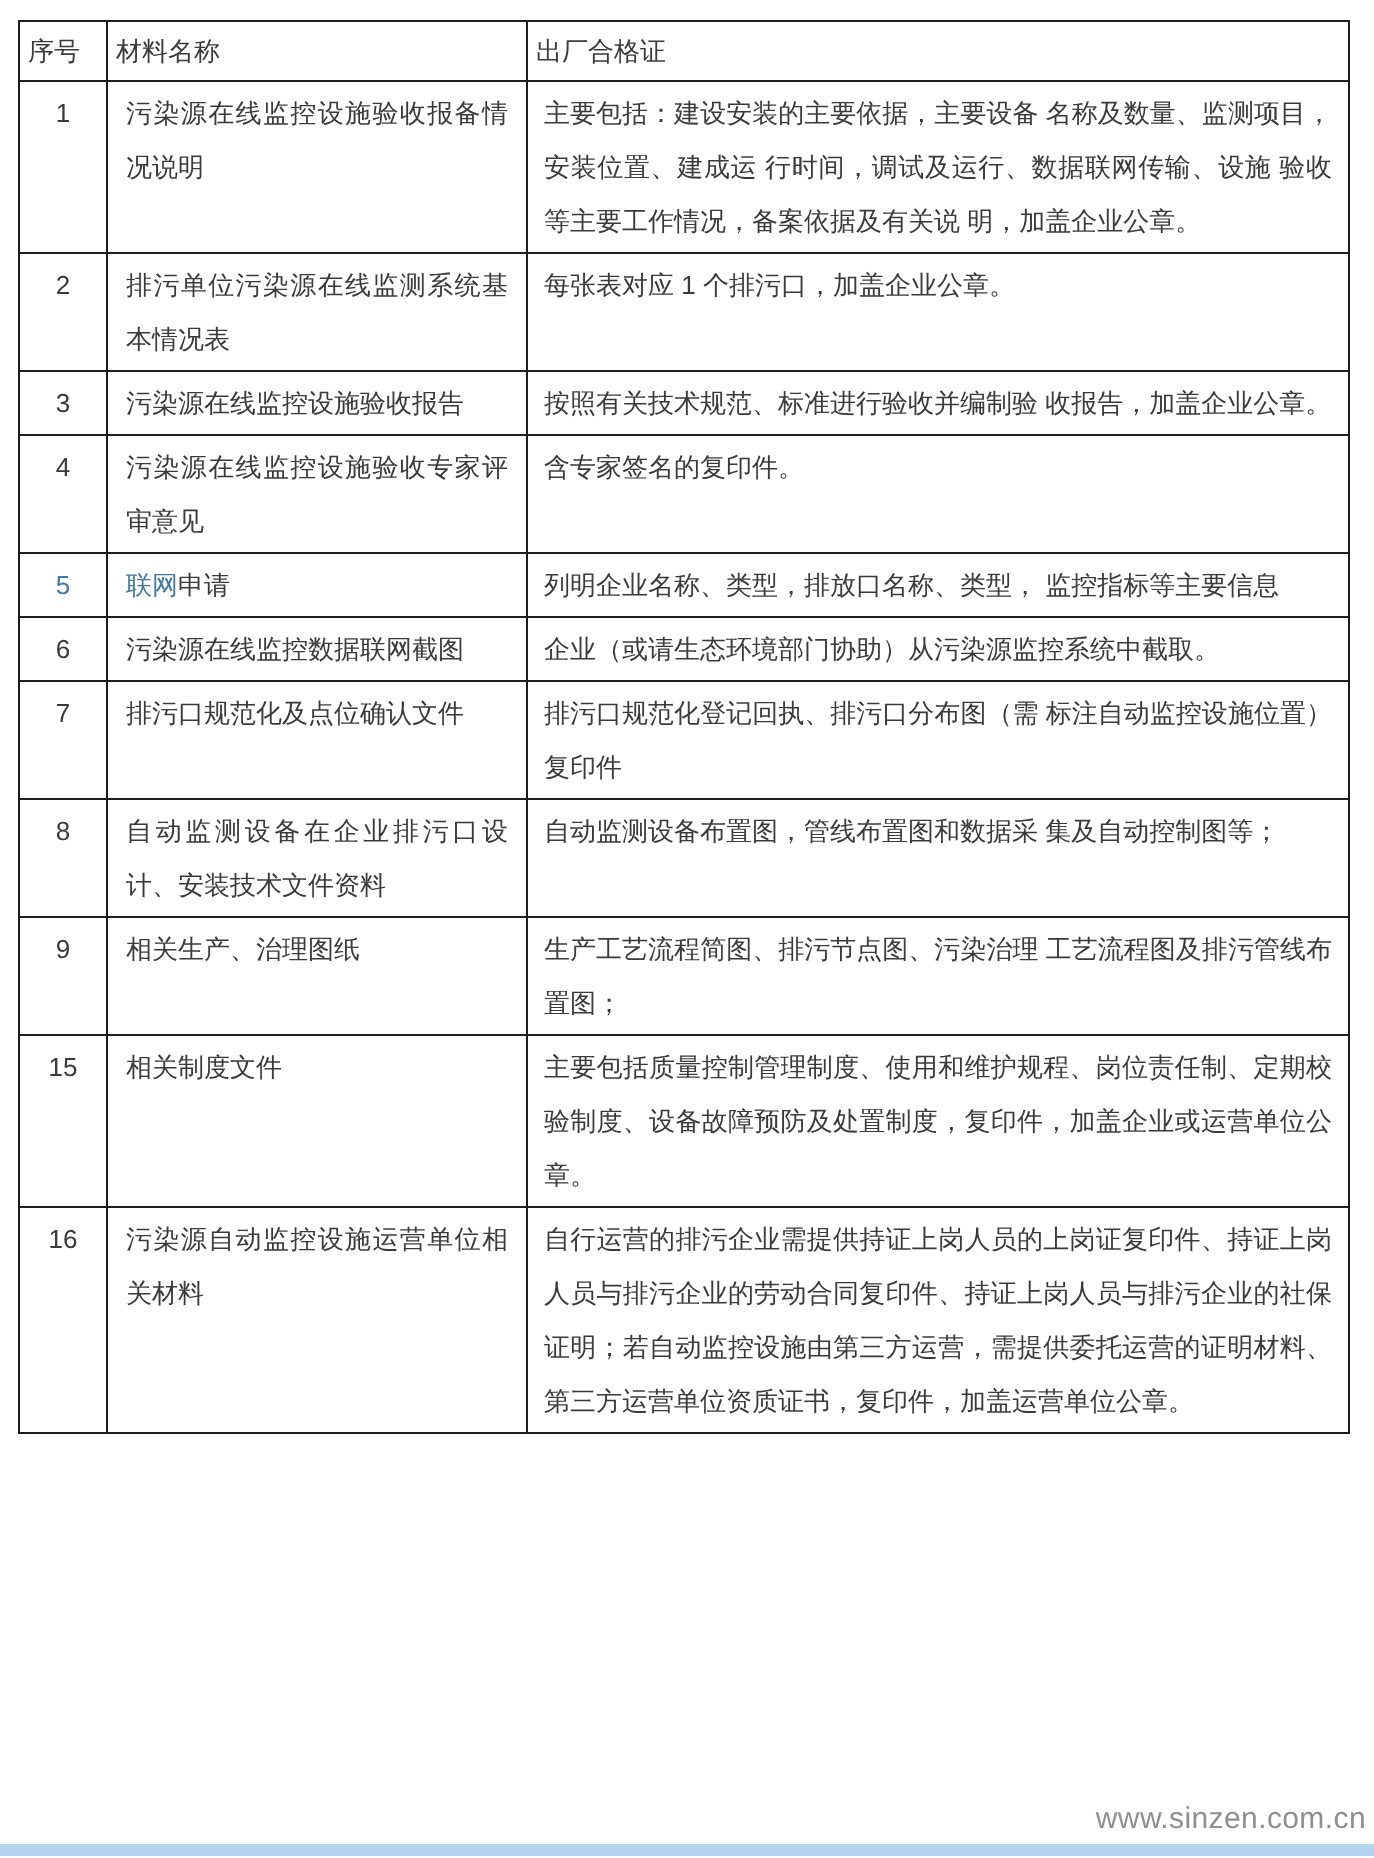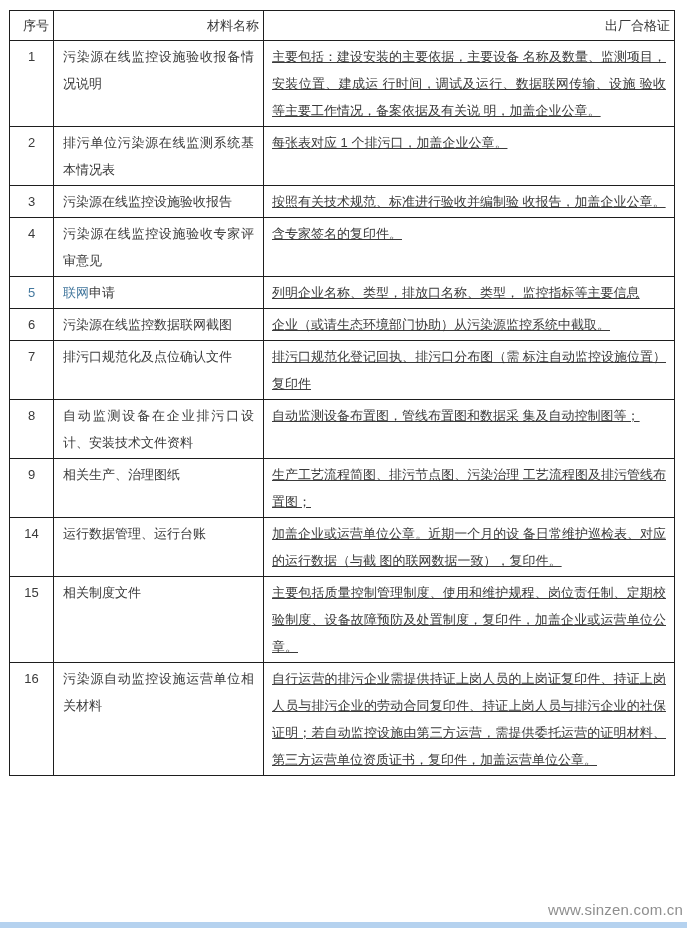--- a/index.html
+++ b/index.html
@@ -29,37 +29,36 @@
     font-size: 13px;
     font-weight: normal;
     line-height: 27px;
     vertical-align: top;
     word-break: break-all;
   }
   table.materials thead th {
     height: 29px;
     line-height: 27px;
     padding: 1px 4px;
-    text-align: right;
+    text-align: left;
     vertical-align: middle;
   }
   td.cell-no {
     text-align: center;
     padding: 2px 2px;
   }
   td.cell-name {
     padding: 2px 9px;
     text-align: justify;
     text-justify: inter-ideograph;
   }
   td.cell-req {
     padding: 2px 8px;
     text-align: justify;
     text-justify: inter-ideograph;
-    text-decoration: underline;
   }
   tr.accent-row td.cell-no,
   .accent {
     color: var(--link, #44789e);
   }
   .accent { cursor: pointer; }
   .watermark {
     position: absolute;
     right: 4px; bottom: 11px;
     font-size: 15px;
@@ -134,25 +133,20 @@
       <td class="cell-no">8</td>
       <td class="cell-name">自动监测设备在企业排污口设计、安装技术文件资料</td>
       <td class="cell-req">自动监测设备布置图，管线布置图和数据采 集及自动控制图等；</td>
     </tr>
         <tr>
       <td class="cell-no">9</td>
       <td class="cell-name">相关生产、治理图纸</td>
       <td class="cell-req">生产工艺流程简图、排污节点图、污染治理 工艺流程图及排污管线布置图；</td>
     </tr>
         <tr>
-      <td class="cell-no">14</td>
-      <td class="cell-name">运行数据管理、运行台账</td>
-      <td class="cell-req">加盖企业或运营单位公章。近期一个月的设 备日常维护巡检表、对应的运行数据（与截 图的联网数据一致），复印件。</td>
-    </tr>
-        <tr>
       <td class="cell-no">15</td>
       <td class="cell-name">相关制度文件</td>
       <td class="cell-req">主要包括质量控制管理制度、使用和维护规程、岗位责任制、定期校验制度、设备故障预防及处置制度，复印件，加盖企业或运营单位公章。</td>
     </tr>
         <tr>
       <td class="cell-no">16</td>
       <td class="cell-name">污染源自动监控设施运营单位相关材料</td>
       <td class="cell-req">自行运营的排污企业需提供持证上岗人员的上岗证复印件、持证上岗人员与排污企业的劳动合同复印件、持证上岗人员与排污企业的社保证明；若自动监控设施由第三方运营，需提供委托运营的证明材料、第三方运营单位资质证书，复印件，加盖运营单位公章。</td>
     </tr>
       </tbody>

